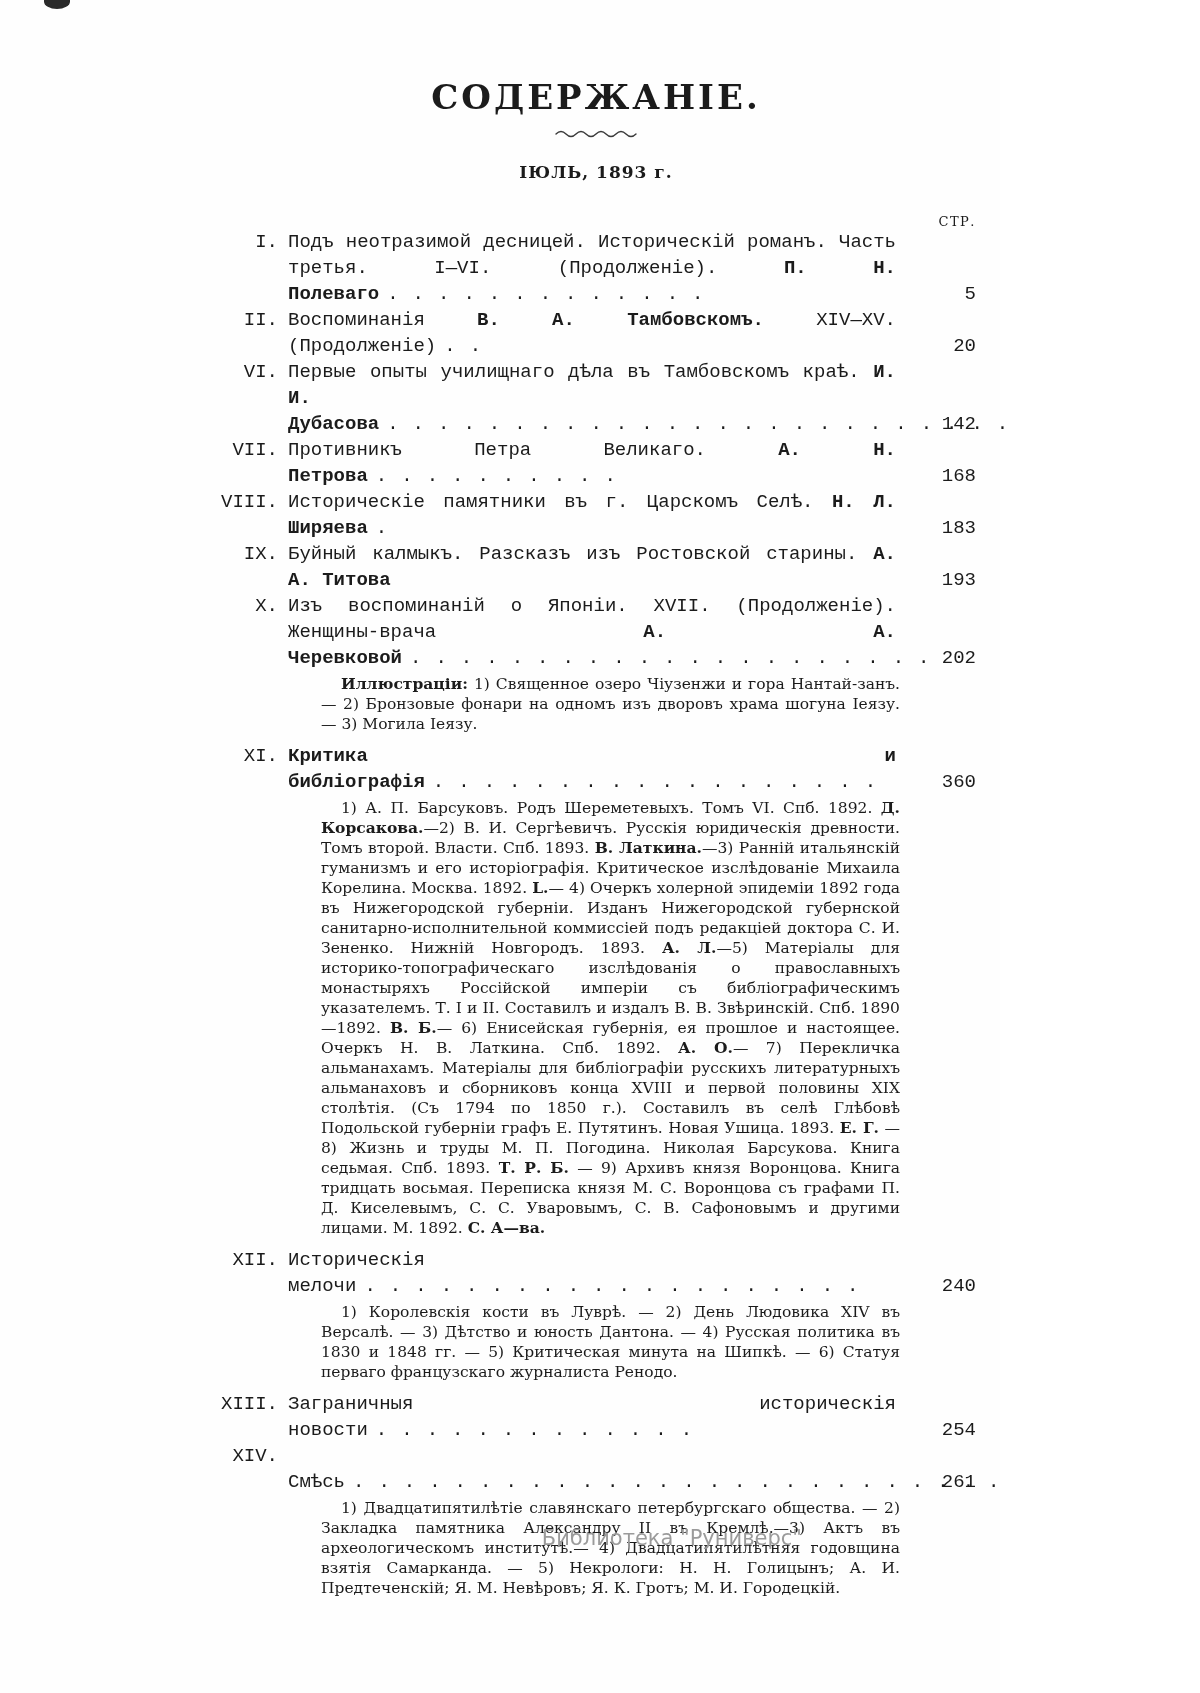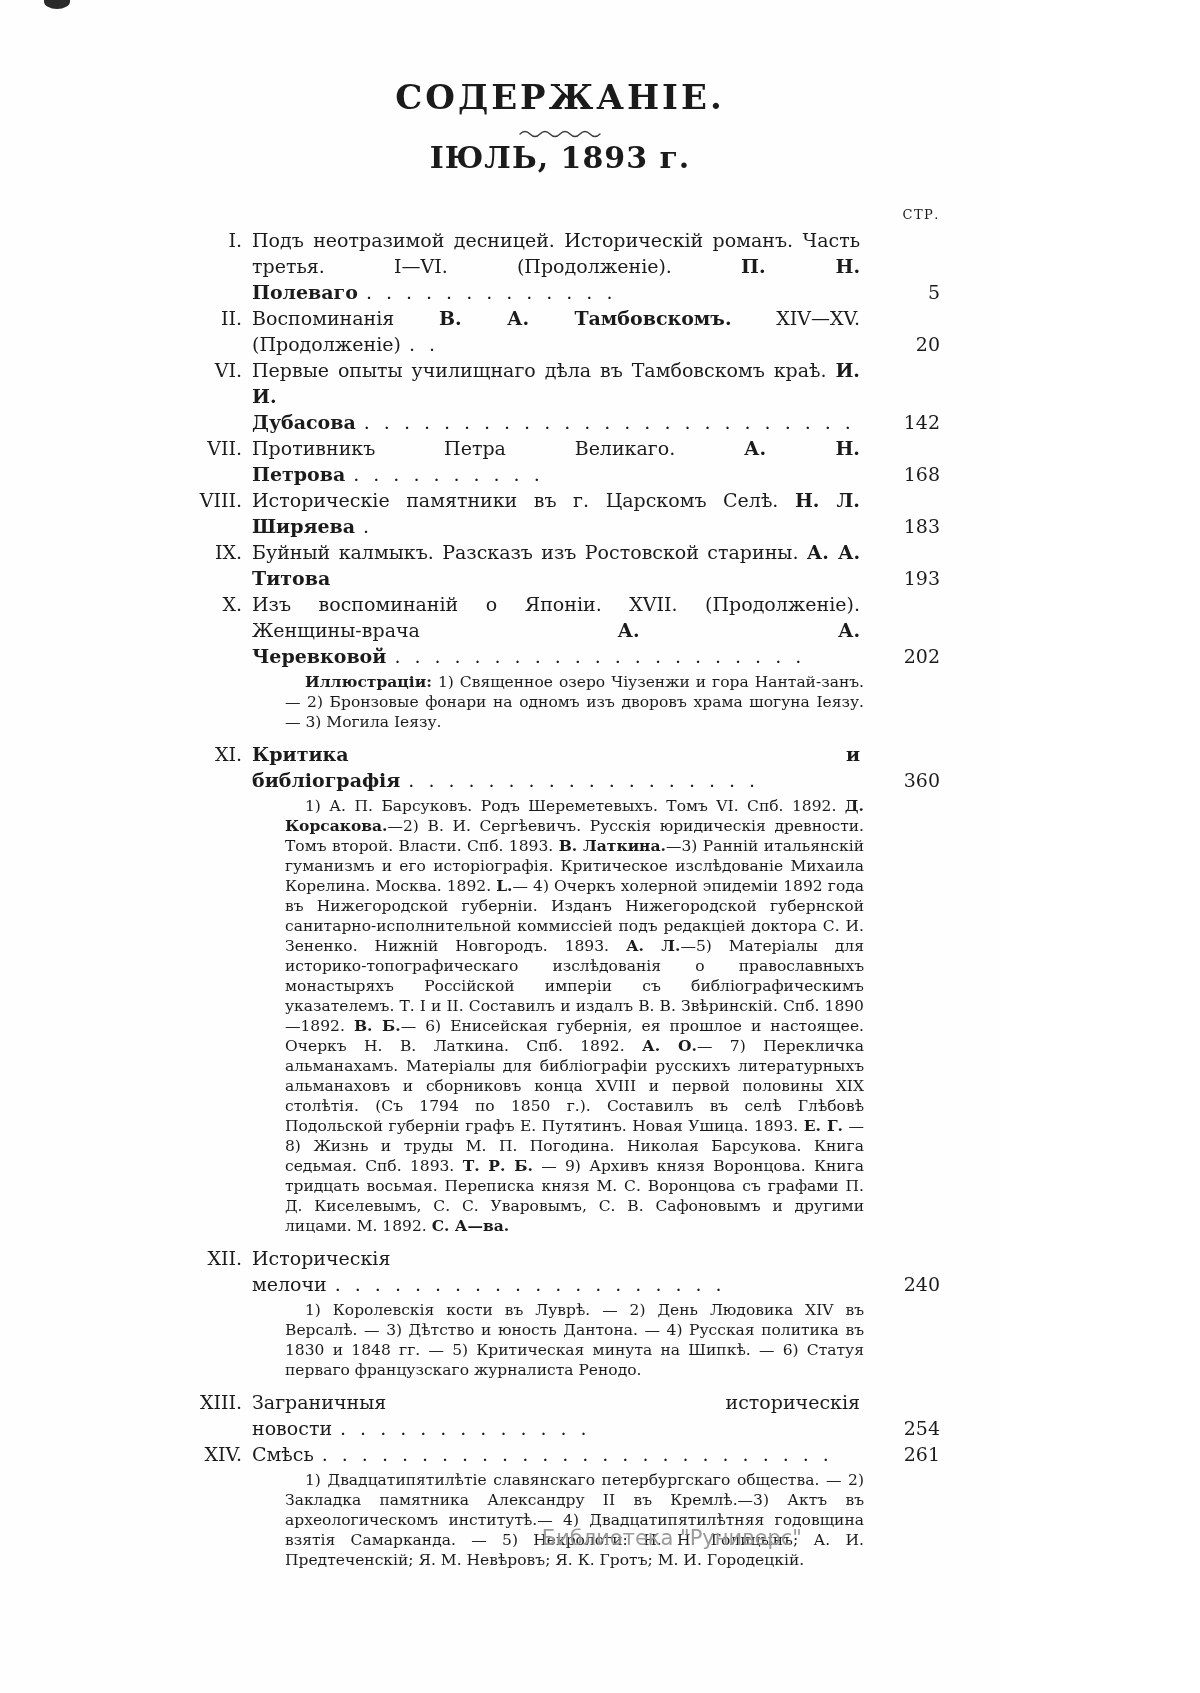--- a/index.html
+++ b/index.html
@@ -3,49 +3,50 @@
 <meta charset="utf-8">
 <style>
   * { margin:0; padding:0; box-sizing:border-box; }
   html,body { background:#ffffff; }
   body {
     width:1200px; height:1693px; position:relative;
     font-family:"DejaVu Serif", serif;
     color:#1b1b1b;
     overflow:hidden;
   }
-  .page { position:relative; width:1000px; height:1693px; background:#fefefe; }
+  .page { position:relative; width:1000px; height:1693px; background:#fefefe;padding-left:36px; }
   .artifact {
     position:absolute; left:44px; top:0; width:26px; height:9px;
     background:#2a2a2a; border-radius:0 0 60% 60%/0 0 100% 100%;
   }
   .content { width:760px; margin-left:180px; padding-top:80px; }
 
   h1.title {
     text-align:center; font-size:34px; font-weight:bold;
     letter-spacing:3px; line-height:1;
   }
   .squiggle { text-align:center; margin-top:14px; line-height:0; }
   .squiggle svg { display:inline-block; }
   h2.issue {
-    text-align:center; font-size:30px; font-weight:bold;
-    letter-spacing:1px;
+    text-align:center; font-size:17px; font-weight:bold;
+    margin-top:22px; letter-spacing:1px;
   }
   .col-header {
     text-align:right; font-size:13px; letter-spacing:1.5px;
-    margin-top:32px; margin-bottom:5px; font-weight:normal;
+    margin-top:32px; font-weight:normal;
   }
 
   .toc-list { }
   .entry {
     position:relative;
     font-size:19px; line-height:26px;
     padding-left:72px; padding-right:80px;
     text-indent:-72px;
     text-align:justify;
+    font-family:Liberation Mono, monospace;
   }
   .entry .num {
     display:inline-block; width:62px; margin-right:10px;
     text-align:right; text-indent:0;
   }
   .entry .leader {
     letter-spacing:14px; margin-left:8px; white-space:nowrap;
   }
   .entry .pageno {
     position:absolute; right:0; bottom:0;

